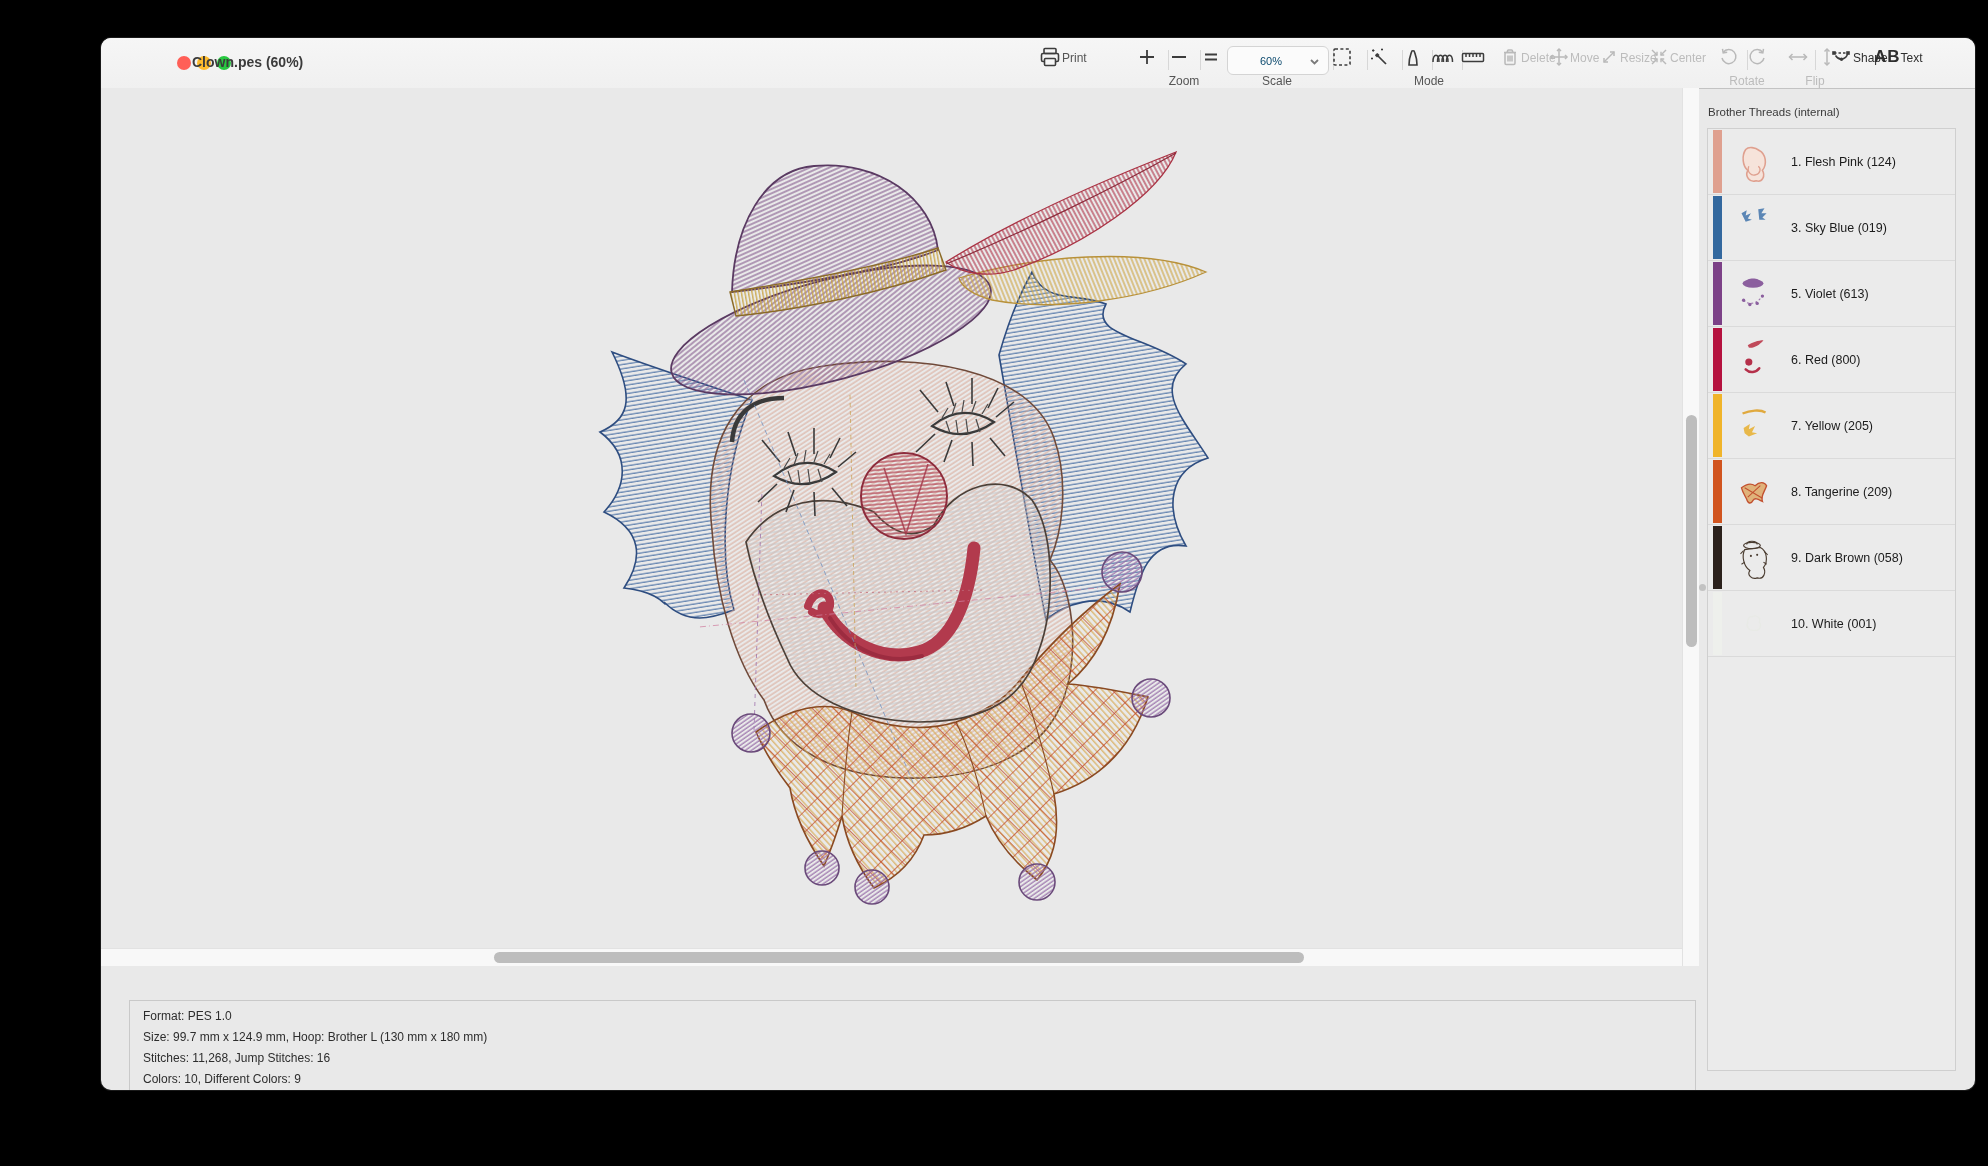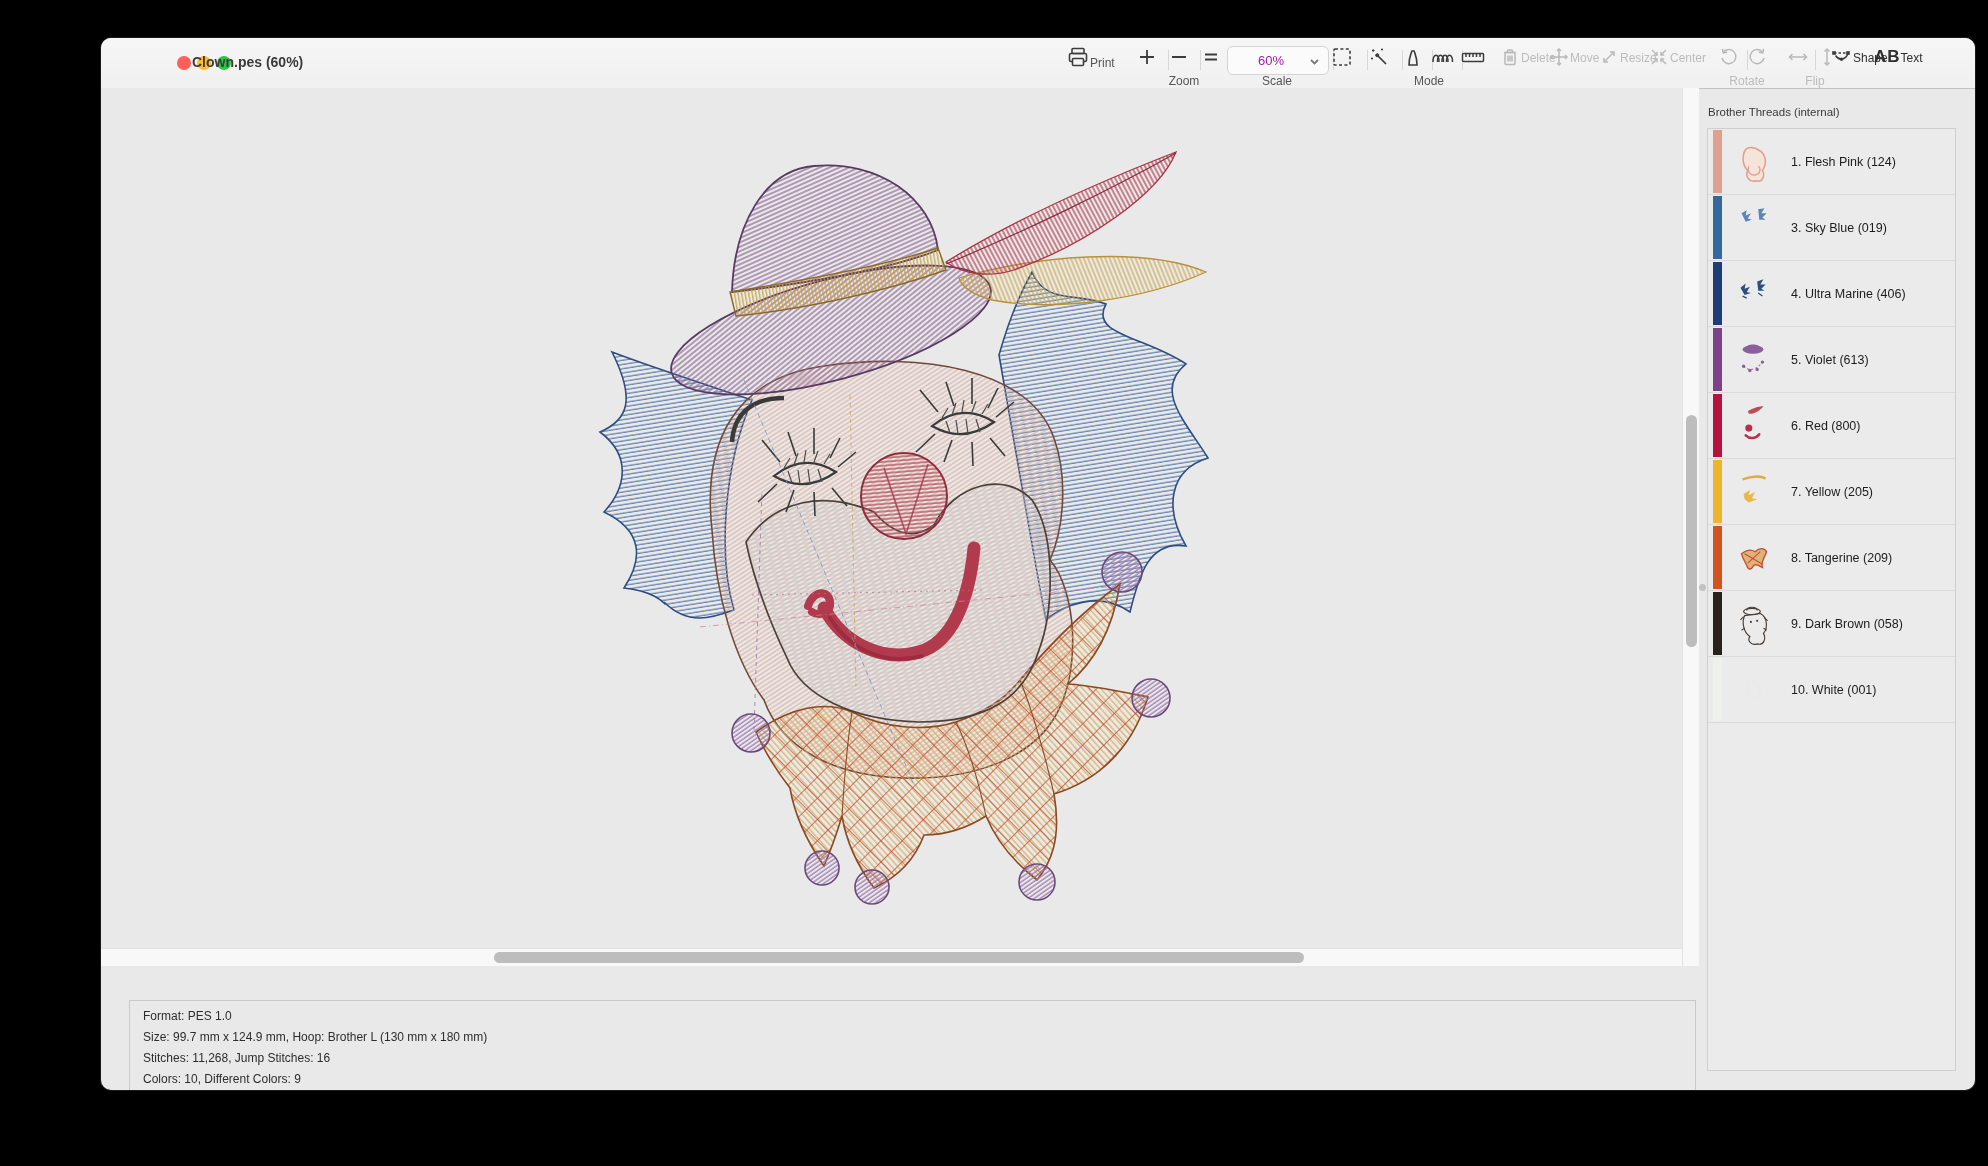--- a/index.html
+++ b/index.html
@@ -14,21 +14,21 @@
   .win-title{position:absolute;left:91px;top:16px;font-size:14px;font-weight:bold;color:#3b3b3b;white-space:nowrap;}
   .tb-item{position:absolute;top:6px;transform:translateX(-50%);display:flex;flex-direction:row;align-items:center;width:86px;}
   .tb-icon{height:26px;display:flex;align-items:center;justify-content:center;color:#3c3c3c;}
   .tb-label{font-size:12px;color:#555;margin-top:1px;white-space:nowrap;}
   .tb-item.disabled .tb-icon{color:#b9b9b9;}
   .tb-item.disabled .tb-label{color:#bcbcbc;}
   .tb-item.dark .tb-label{color:#2e2e2e;}
   .tb-div{position:absolute;top:12px;width:1px;height:20px;background:#d7d7d7;}
   .scale-box{position:absolute;left:1126px;top:8px;width:100px;height:27px;background:#fbfbfb;
              border:1px solid #d4d4d4;border-radius:6px;display:flex;align-items:center;justify-content:center;}
-  .scale-val{font-size:13px;color:#a21caf;margin-right:14px;}
+  .scale-val{font-size:11px;color:#0c4a6e;margin-right:14px;}
   .scale-chev{position:absolute;right:7px;top:7px;color:#7a7a7a;}
   .ab-glyph{font-size:17px;font-weight:600;letter-spacing:1px;color:#2e2e2e;}
   
   .canvas{position:absolute;left:0;top:50px;width:1598px;height:878px;background:#e9e9e9;overflow:hidden;}
   .hscroll-track{position:absolute;left:0;top:860px;width:1598px;height:18px;background:#f8f8f8;border-top:1px solid #e2e2e2;}
   .hscroll-thumb{position:absolute;left:393px;top:3px;width:810px;height:11px;border-radius:6px;background:#bdbdbd;}
   .vscroll-track{position:absolute;left:1581px;top:0;width:17px;height:878px;background:#f8f8f8;border-left:1px solid #e2e2e2;}
   .vscroll-thumb{position:absolute;left:3px;top:327px;width:11px;height:232px;border-radius:6px;background:#bdbdbd;}
   .splitter-dot{position:absolute;left:1598px;top:546px;width:7px;height:7px;border-radius:50%;background:#c2c2c2;}
   .design{position:absolute;left:483px;top:52px;width:640px;height:780px;}
@@ -47,21 +47,21 @@
 <body>
 
 <div class="window">
 
   <div class="titlebar">
     <div class="tl" style="left:76px;background:#ff5f57;"></div>
     <div class="tl" style="left:96px;background:#febc2e;"></div>
     <div class="tl" style="left:116px;background:#28c840;"></div>
     <div class="win-title">Clown.pes (60%)</div>
 
-    <div class="tb-item" style="left:1008px;align-items:flex-end;">
+    <div class="tb-item" style="left:980px;">
       <div class="tb-icon">
         <svg width="24" height="24" viewBox="0 0 24 24" fill="none" stroke="currentColor" stroke-width="1.6">
           <rect x="6" y="3.5" width="12" height="5" rx="1"></rect>
             <rect x="3.5" y="8.5" width="17" height="8" rx="1.5"></rect>
           <rect x="6.5" y="13.5" width="11" height="7" rx="1" fill="#f6f6f6"></rect>
         </svg>
       </div>
       <div class="tb-label">Print</div>
     </div>
 
@@ -432,29 +432,20 @@
       </div>
       <div class="thread-row">
         <div class="thread-bar" style="background: rgb(51, 104, 158);"></div>
         <div class="thread-thumb"><svg width="32" height="46" viewBox="0 0 30 44">
             <path d="M4,8 L9,5 L8,10 L13,8 L10,13 L14,14 L8,16 Z" fill="#5b86b5"></path>
             <path d="M20,4 L26,3 L23,8 L28,8 L24,12 L27,14 L21,14 Z" fill="#5b86b5"></path>
           </svg></div>
         <div class="thread-label">3. Sky Blue (019)</div>
       </div>
       <div class="thread-row">
-        <div class="thread-bar" style="background: rgb(30, 61, 120);"></div>
-        <div class="thread-thumb"><svg width="32" height="46" viewBox="0 0 30 44">
-            <path d="M3,16 L8,12 L7,17 L12,15 L9,20 L13,21 L7,23 Z" fill="#2e4d80"></path>
-            <path d="M19,10 L25,8 L22,13 L27,13 L23,17 L26,19 L20,19 Z" fill="#2e4d80"></path>
-            <path d="M5,24 L9,26 M20,21 L24,24" stroke="#2e4d80" stroke-width="1.2"></path>
-          </svg></div>
-        <div class="thread-label">4. Ultra Marine (406)</div>
-      </div>
-      <div class="thread-row">
         <div class="thread-bar" style="background: rgb(124, 65, 135);"></div>
         <div class="thread-thumb"><svg width="32" height="46" viewBox="0 0 30 44">
             <ellipse cx="15" cy="12" rx="10" ry="4" fill="#8b5f9e"></ellipse>
             <path d="M8,11 C8,6 22,6 22,11" fill="#8b5f9e"></path>
             <path d="M6,28 C12,34 20,30 24,24" fill="none" stroke="#9a72ab" stroke-width="1" stroke-dasharray="2 2"></path>
             <circle cx="6" cy="28" r="1.6" fill="#8b5f9e"></circle>
             <circle cx="12" cy="32" r="1.6" fill="#8b5f9e"></circle>
             <circle cx="19" cy="31" r="1.6" fill="#8b5f9e"></circle>
             <circle cx="24" cy="24" r="1.6" fill="#8b5f9e"></circle>
           </svg></div>

